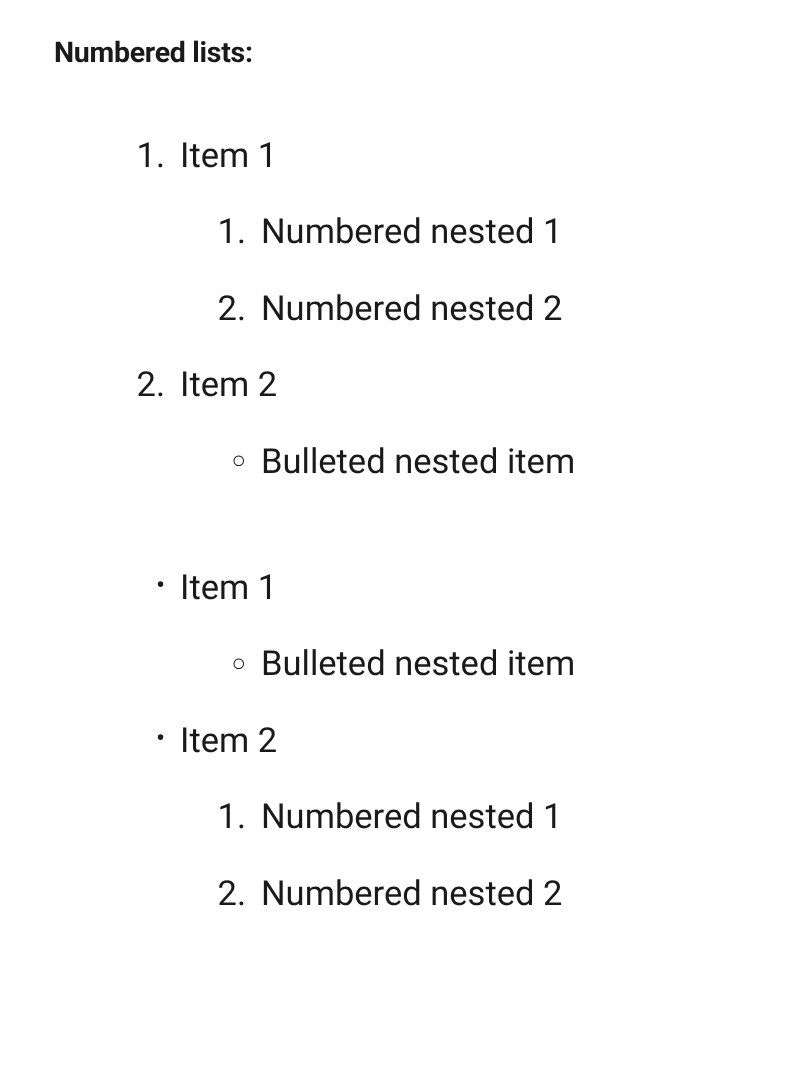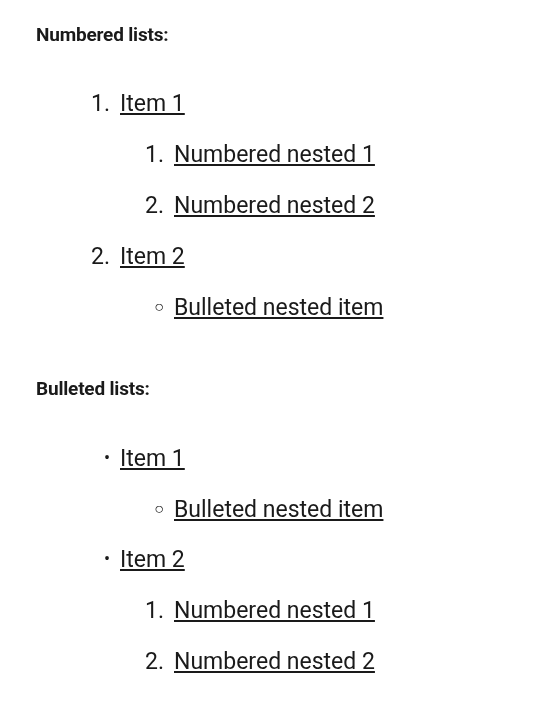--- a/index.html
+++ b/index.html
@@ -47,21 +47,20 @@
       line-height: 34px;
       min-width: 30px;
     }
     .marker.disc {
       font-size: 18px;
       line-height: 34px;
       min-width: 30px;
     }
     .item-text {
       flex: 1;
-      text-decoration: underline;
     }
   </style>
 </head>
 <body>
 
 <div class="section">
   <div class="heading">Numbered lists:</div>
   <div class="list">
 
     <div class="list-item">
@@ -86,21 +85,20 @@
     <div class="nested">
       <div class="list-item">
         <span class="marker circle">○</span>
         <span class="item-text">Bulleted nested item</span>
       </div>
     </div>
   </div>
 </div>
 
 <div class="section">
-  <div class="heading">Bulleted lists:</div>
   <div class="list">
 
     <div class="list-item">
       <span class="marker disc">•</span>
       <span class="item-text">Item 1</span>
     </div>
     <div class="nested">
       <div class="list-item">
         <span class="marker circle">○</span>
         <span class="item-text">Bulleted nested item</span>

